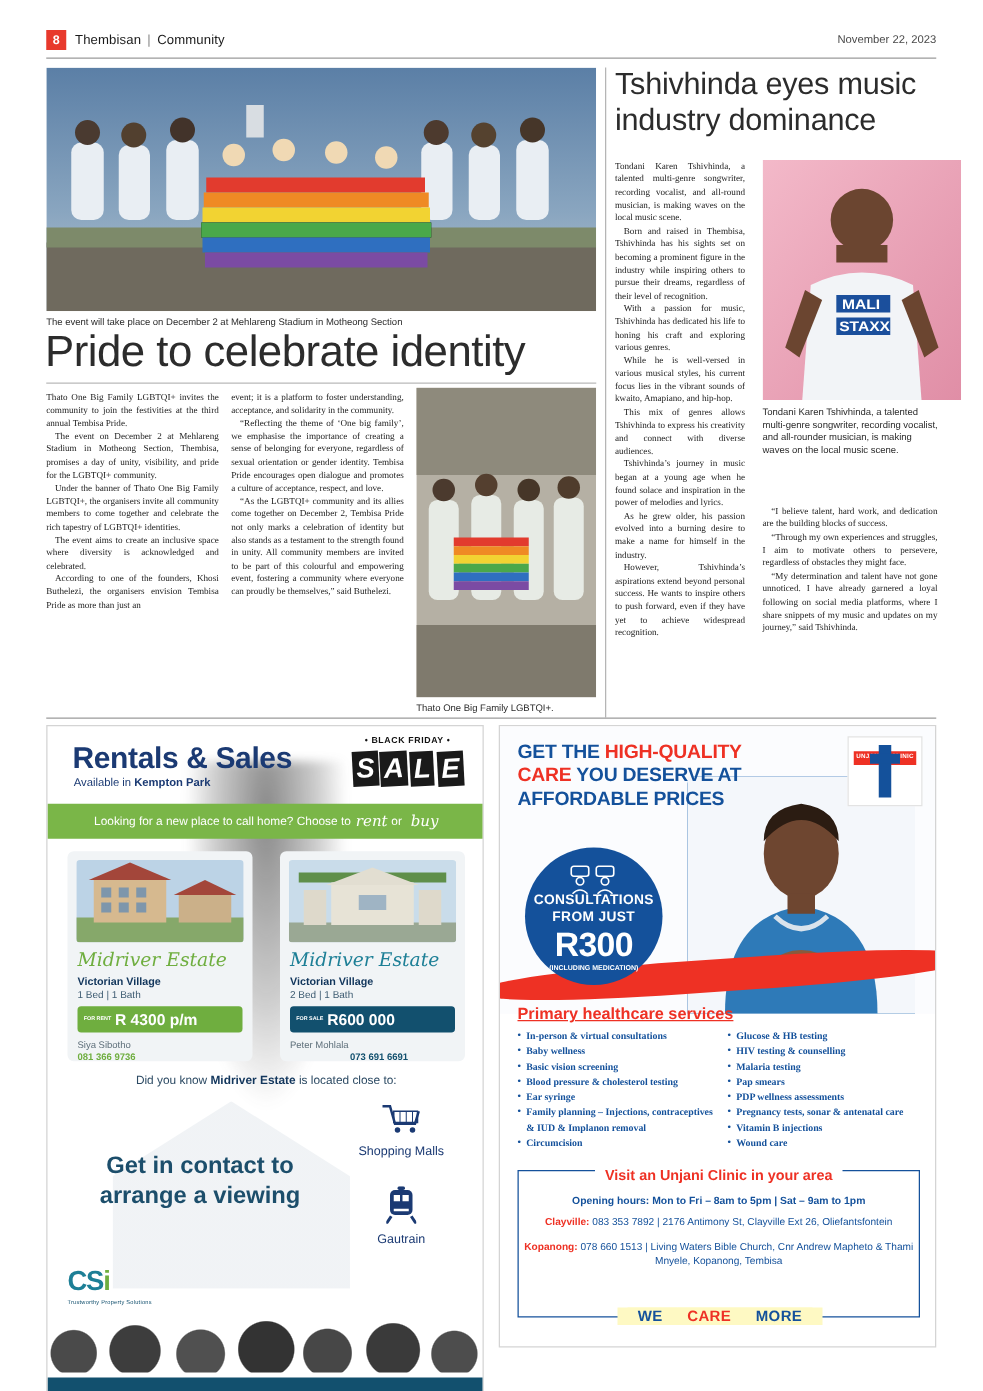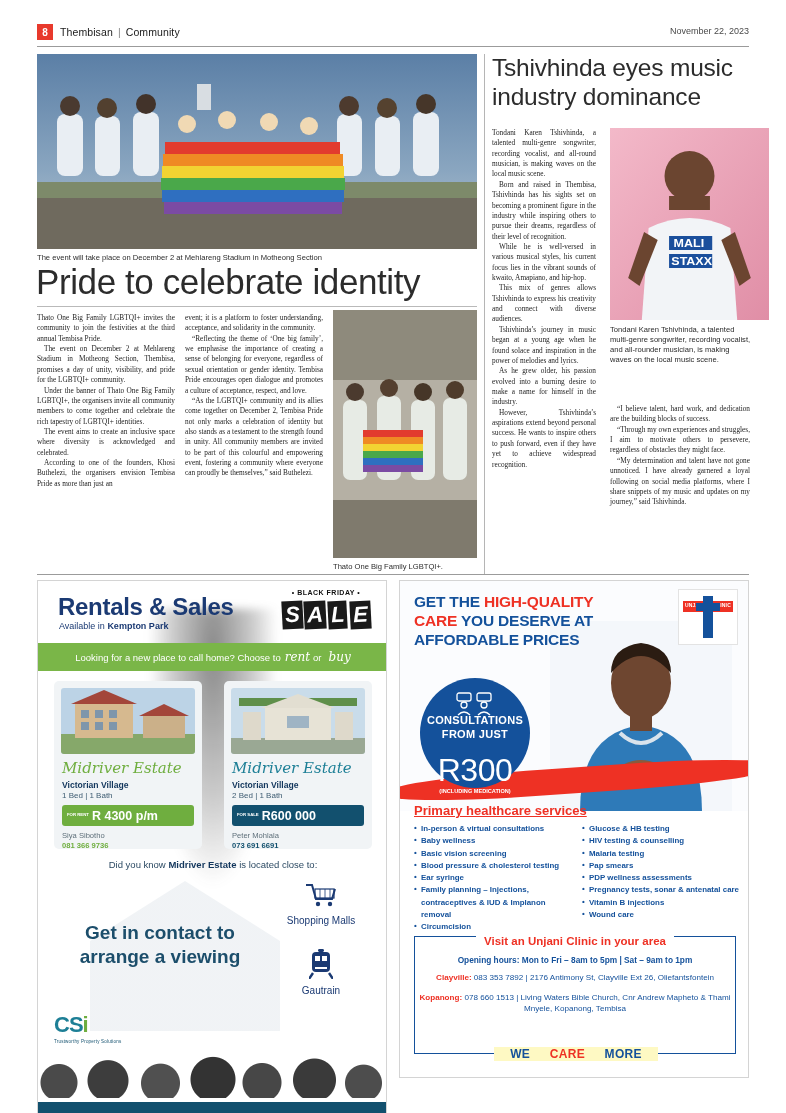--- a/index.html
+++ b/index.html
@@ -121,21 +121,21 @@
     margin: 5px 8px 0; height: 21px; border-radius: 3px; display: flex; align-items: center;
     color: #fff; font-size: 12.5px; font-weight: bold; padding-left: 5px; gap: 3px;
   }
   .price-pill .tiny { font-size: 4.3px; line-height: 1.05; font-weight: bold; }
   .pill-green { background: #6fae3f; }
   .pill-blue { background: #12506e; }
   .agent { margin: 5px 8px 0; font-size: 7.6px; }
   .agent .nm { color: #5e6f7a; }
   .agent .ph { font-weight: bold; display: block; margin-top: 1px; }
   .agent.g .ph { color: #6fae3f; }
-  .agent.b .ph { color: #12506e; }
+  .agent.b .ph { color: #12506e; margin-left: 48px; }
 
   .didyouknow {
     position: absolute; left: 0; top: 278px; width: 350px; text-align: center;
     font-size: 9.5px; color: #2c4a63;
   }
   .didyouknow b { color: #12365c; }
   .house-ghost {
     position: absolute; left: 52px; top: 300px; width: 190px; height: 150px;
     background: linear-gradient(#eef1f4,#eef1f4); clip-path: polygon(50% 0%, 100% 40%, 100% 100%, 0% 100%, 0% 40%);
     opacity: .85;
@@ -199,29 +199,29 @@
   }
   .red-swoosh {
     position: absolute; left: -10px; top: 186px; width: 380px; height: 26px;
     background: #ee3124; transform: rotate(-4deg); border-radius: 40%;
   }
   .badge-circle {
     position: absolute; left: 20px; top: 97px; width: 110px; height: 110px; border-radius: 50%;
     background: #14519b; color: #fff; text-align: center; padding-top: 36px;
   }
   .badge-circle .l1 { font-size: 11px; font-weight: bold; letter-spacing: .3px; line-height: 1.25; }
-  .badge-circle .l2 { font-size: 32px; font-weight: normal; line-height: 1; margin-top: 12px; letter-spacing: -0.5px; }
+  .badge-circle .l2 { font-size: 27px; font-weight: bold; line-height: 1; margin-top: 1px; letter-spacing: -0.5px; }
   .badge-circle .l3 { font-size: 5.6px; font-weight: bold; line-height: 1.2; margin-top: 2px; }
   .badge-icon { position: absolute; left: 0; top: 14px; width: 110px; text-align: center; font-size: 16px; }
 
   .svc-title { position: absolute; left: 14px; top: 222px; font-size: 13px; font-weight: bold; color: #ee3124; text-decoration: underline; }
   .svc-cols { position: absolute; left: 14px; top: 242px; width: 326px; display: flex; gap: 10px; }
   .svc-cols ul { list-style: none; width: 158px; }
   .svc-cols li {
-    font-size: 7.9px; font-weight: bold; color: #14519b; line-height: 1.55; padding-left: 7px; position: relative;
+    font-size: 7.9px; font-weight: bold; color: #14519b; line-height: 1.55; padding-left: 7px; position: relative; font-family: Liberation Serif, serif;
   }
   .svc-cols li::before { content: "•"; position: absolute; left: 0; top: -1px; }
 
   .visit-box {
     position: absolute; left: 14px; top: 355px; width: 322px; height: 118px;
     border: 1px solid #14519b; text-align: center; padding-top: 2px;
   }
   .visit-title {
     position: relative; top: -8px; display: inline-block; background: #fff; padding: 0 8px;
     font-size: 11.5px; font-weight: bold; color: #ee3124;
@@ -349,20 +349,21 @@
   </div>
   <div class="caption-small thato-cap">Thato One Big Family LGBTQI+.</div>
 
   <div class="divider-v" style="left:484px; top:54px; height:520px;"></div>
 
   <div class="music-head">Tshivhinda eyes music industry dominance</div>
 
   <div class="col music-c1">
     <p class="first">Tondani Karen Tshivhinda, a talented multi-genre songwriter, recording vocalist, and all-round musician, is making waves on the local music scene.</p>
     <p>Born and raised in Thembisa, Tshivhinda has his sights set on becoming a prominent figure in the industry while inspiring others to pursue their dreams, regardless of their level of recognition.</p>
+    <p>With a passion for music, Tshivhinda has dedicated his life to honing his craft and exploring various genres.</p>
     <p>While he is well-versed in various musical styles, his current focus lies in the vibrant sounds of kwaito, Amapiano, and hip-hop.</p>
     <p>This mix of genres allows Tshivhinda to express his creativity and connect with diverse audiences.</p>
     <p>Tshivhinda’s journey in music began at a young age when he found solace and inspiration in the power of melodies and lyrics.</p>
     <p>As he grew older, his passion evolved into a burning desire to make a name for himself in the industry.</p>
     <p>However, Tshivhinda’s aspirations extend beyond personal success. He wants to inspire others to push forward, even if they have yet to achieve widespread recognition.</p>
   </div>
 
   <div class="music-photo">
     <svg class="ph-fill" viewBox="0 0 140 192" preserveAspectRatio="none">
       <defs>

